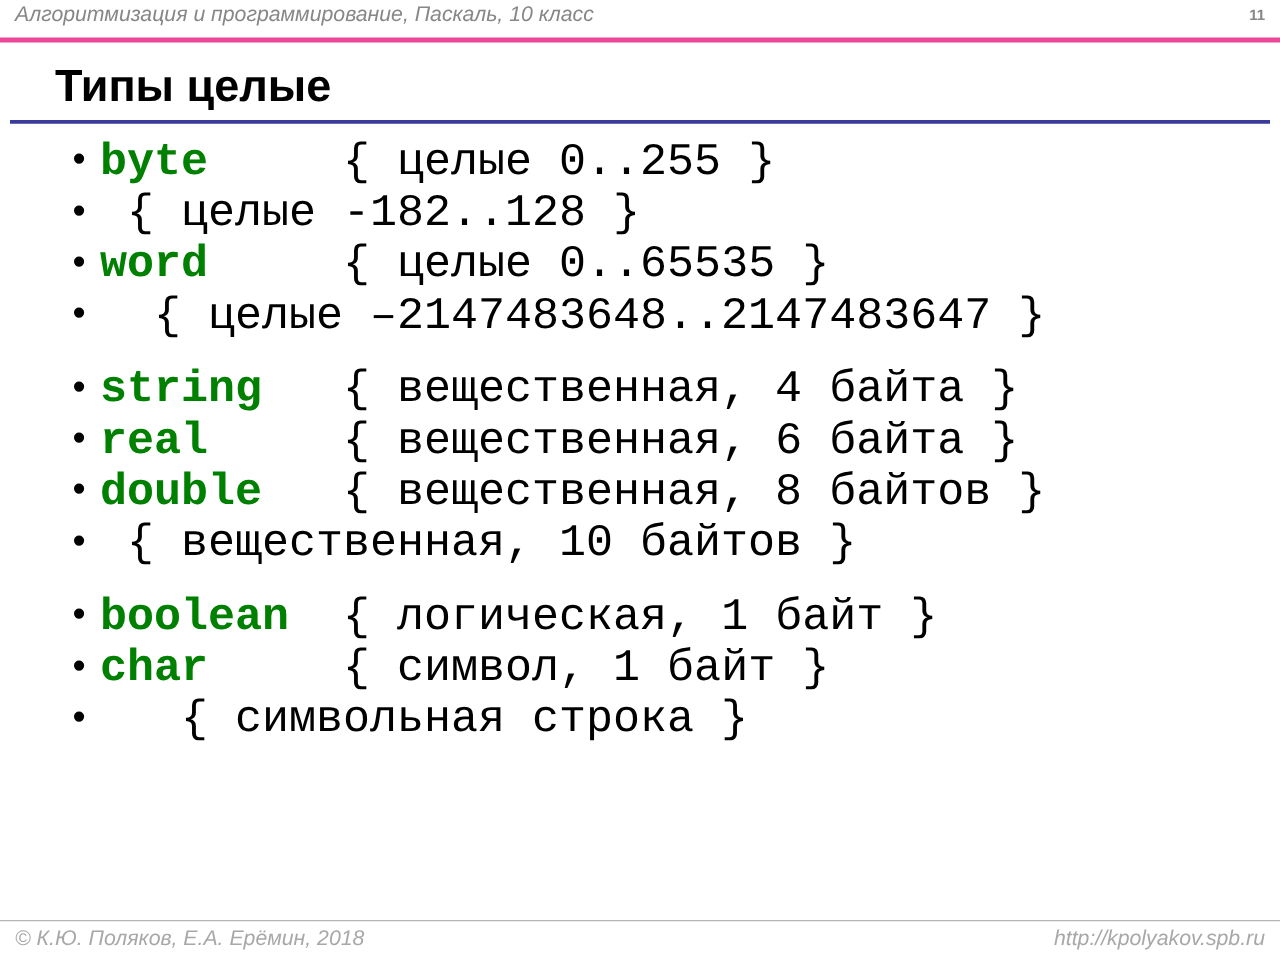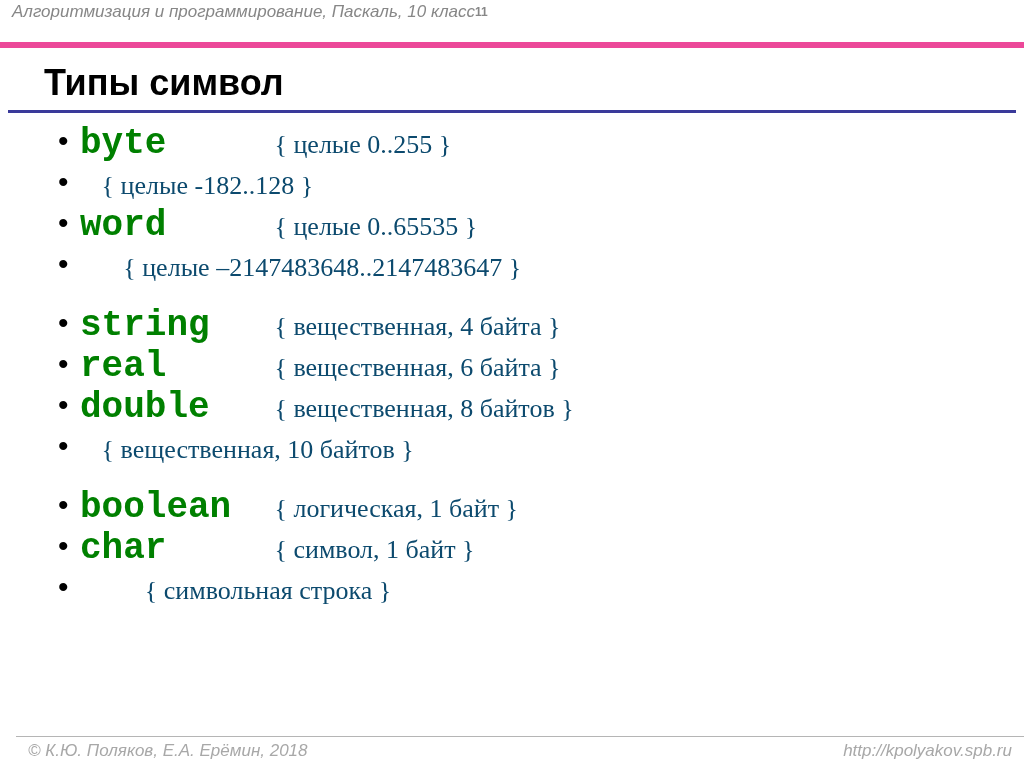--- a/index.html
+++ b/index.html
@@ -4,23 +4,24 @@
 <style>
   * { margin: 0; padding: 0; box-sizing: border-box; }
   html, body { width: 1024px; height: 767px; overflow: hidden; }
   body {
     background: #fff;
     font-family: Arial, Helvetica, sans-serif;
     position: relative;
   }
   .header-bar {
     display: flex;
+    justify-content: space-between;
     align-items: center;
-    padding: 2px 12px 20px 12px;
-    border-bottom: 6px solid #ec4899;
+    padding: 2px 12px 8px 12px;
+    border-bottom: 4px solid #ec4899;
     background: #fff;
   }
   .header-bar .title {
     font-size: 17px;
     color: #878787;
     font-style: italic;
   }
   .header-bar .pagenum {
     font-size: 12px;
     color: #878787;
@@ -52,49 +53,49 @@
     top: -2px;
   }
   .kw {
     font-family: "Courier New", monospace;
     font-size: 36px;
     font-weight: bold;
     color: #008000;
     letter-spacing: 0px;
   }
   .desc {
-    font-family: Liberation Serif, serif;
-    font-size: 26px;
+    font-family: Liberation Mono, monospace;
+    font-size: 36px;
     font-weight: normal;
-    color: #0c4a6e;
+    color: #000000;
   }
   .group-gap { height: 18px; }
   .footer {
     position: absolute;
-    left: 16px; right: 0; bottom: 0;
+    left: 0; right: 0; bottom: 0;
     border-top: 1px solid #b5b5b5;
     display: flex;
     justify-content: space-between;
     align-items: center;
     padding: 4px 12px 6px 12px;
     font-size: 17px;
     color: #a8a8a8;
     font-style: italic;
     background: #fff;
   }
 </style>
 </head>
 <body>
 
 <div class="header-bar">
   <span class="title">Алгоритмизация и программирование, Паскаль, 10 класс</span>
   <span class="pagenum">11</span>
 </div>
 
-<div class="slide-title">Типы символ</div>
+<div class="slide-title">Типы целые</div>
 
 <div class="content">
 
   <div class="row">
     <span class="bullet">•</span>
     <span class="kw">byte</span>
     <span class="kw">     </span>
     <span class="desc">{ целые 0..255 }</span>
   </div>
   <div class="row">

